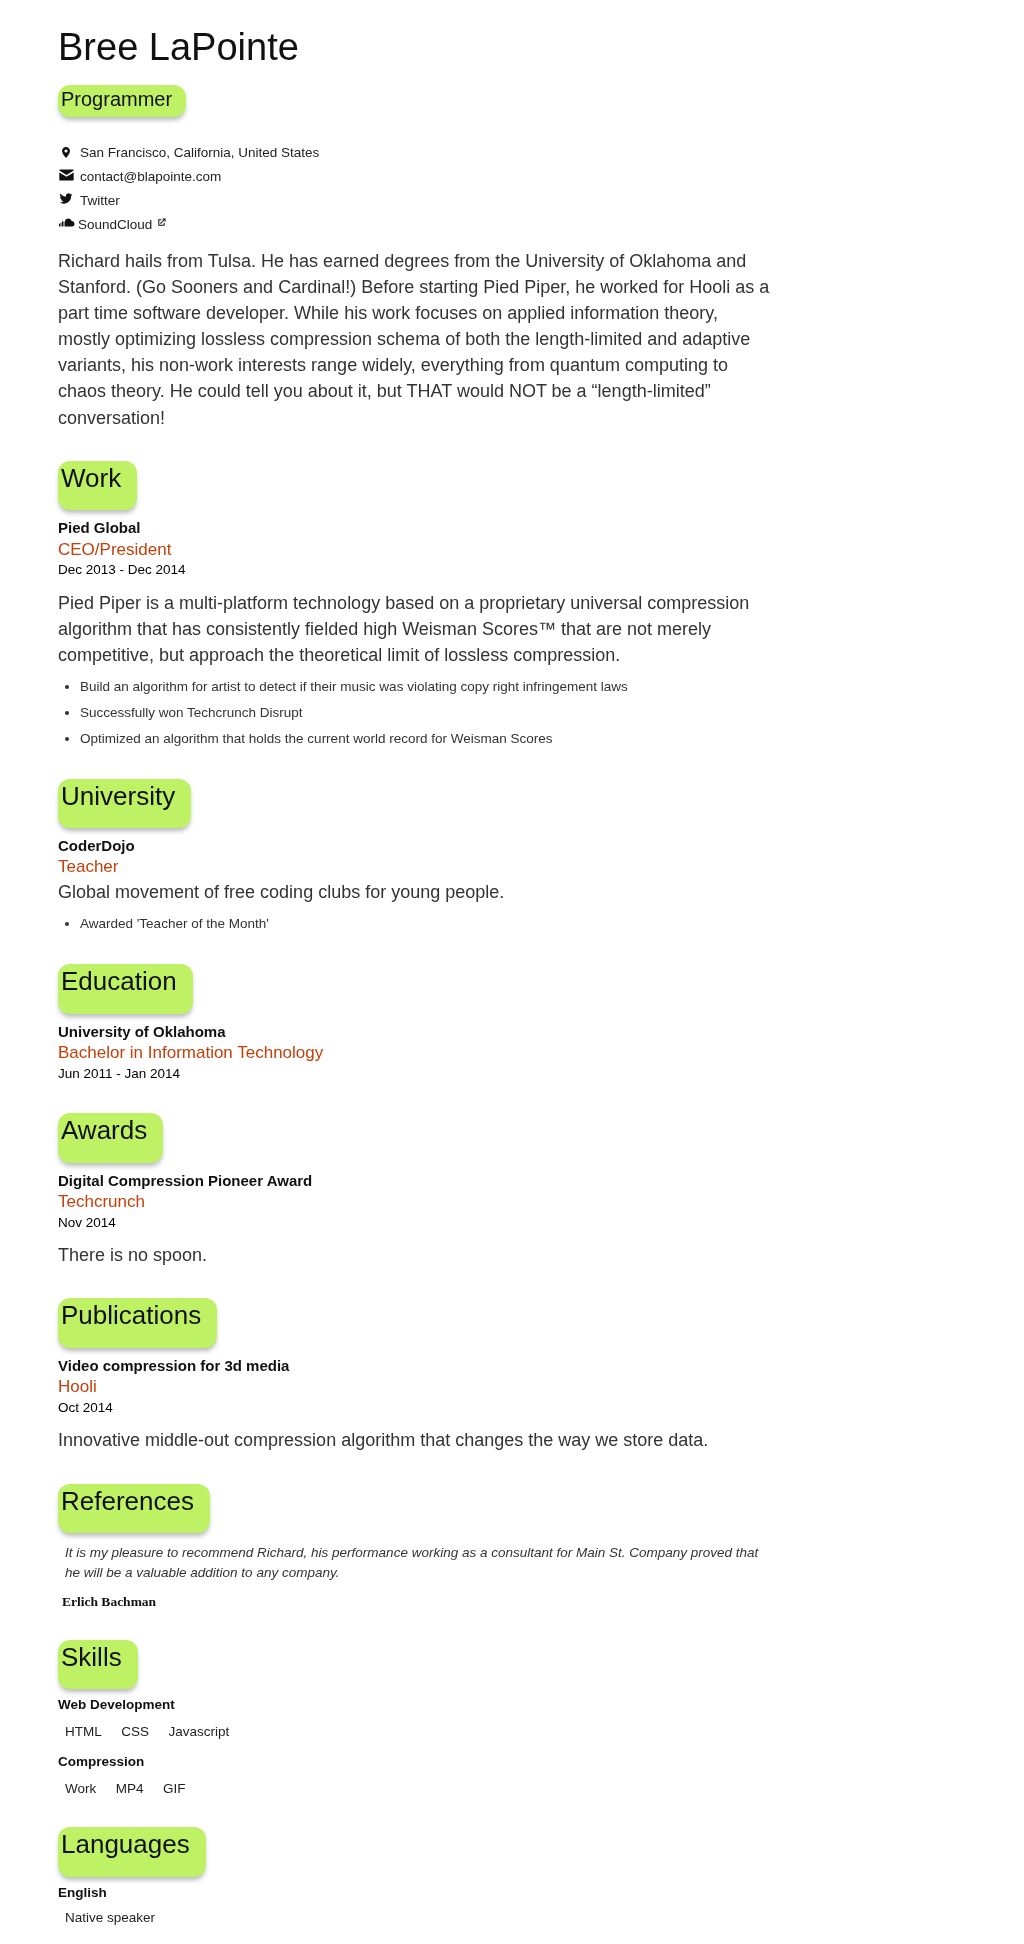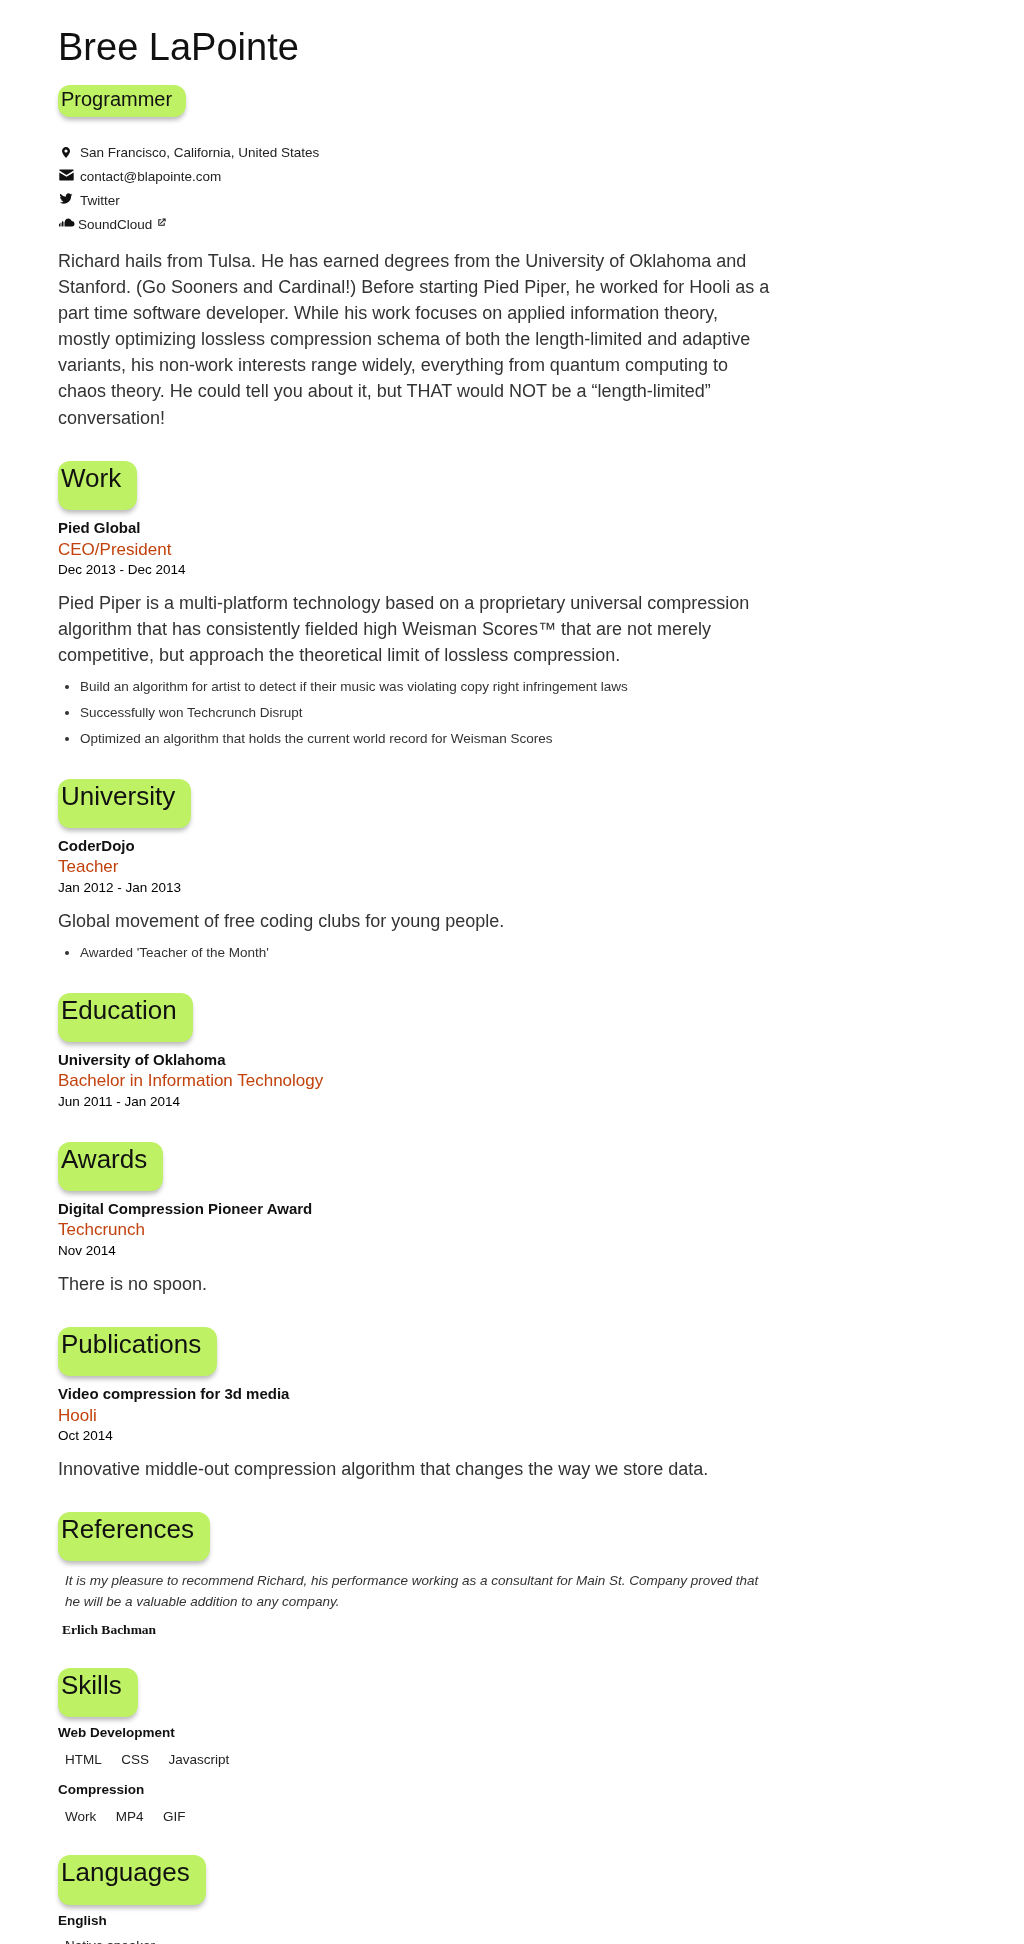--- a/index.html
+++ b/index.html
@@ -166,21 +166,20 @@
       </ul>
     </div>
   </div>
 
   
   <div class="section">
     <h2 class="pill-heading section-heading">University</h2>
     <div class="item">
       <div class="item-name">CoderDojo</div>
       <div class="item-sub">Teacher</div>
-      <div class="item-date">Jan 2012 - Jan 2013</div>
       <p class="body-text">Global movement of free coding clubs for young people.</p>
       <ul class="highlights">
         <li>Awarded 'Teacher of the Month'</li>
       </ul>
     </div>
   </div>
 
   
   <div class="section">
     <h2 class="pill-heading section-heading">Education</h2>

